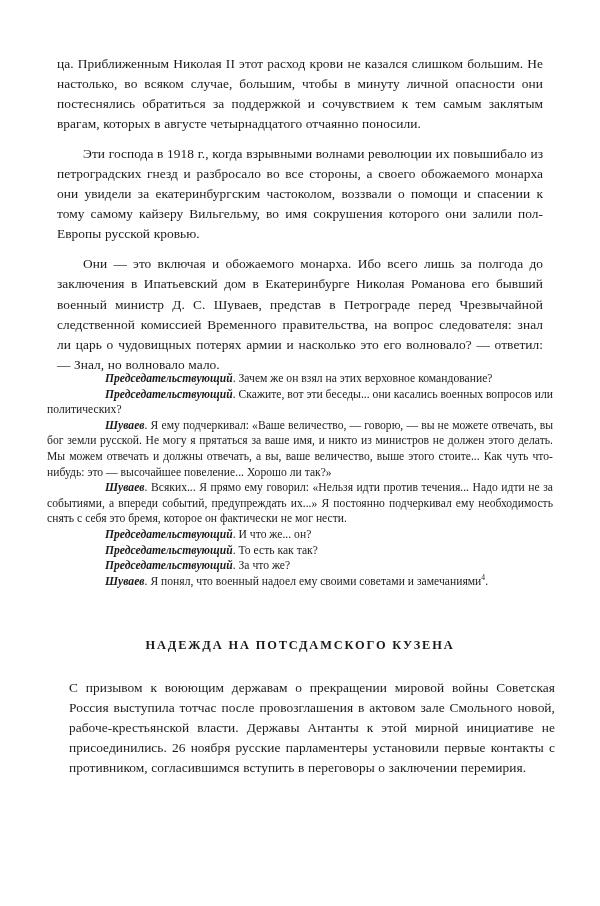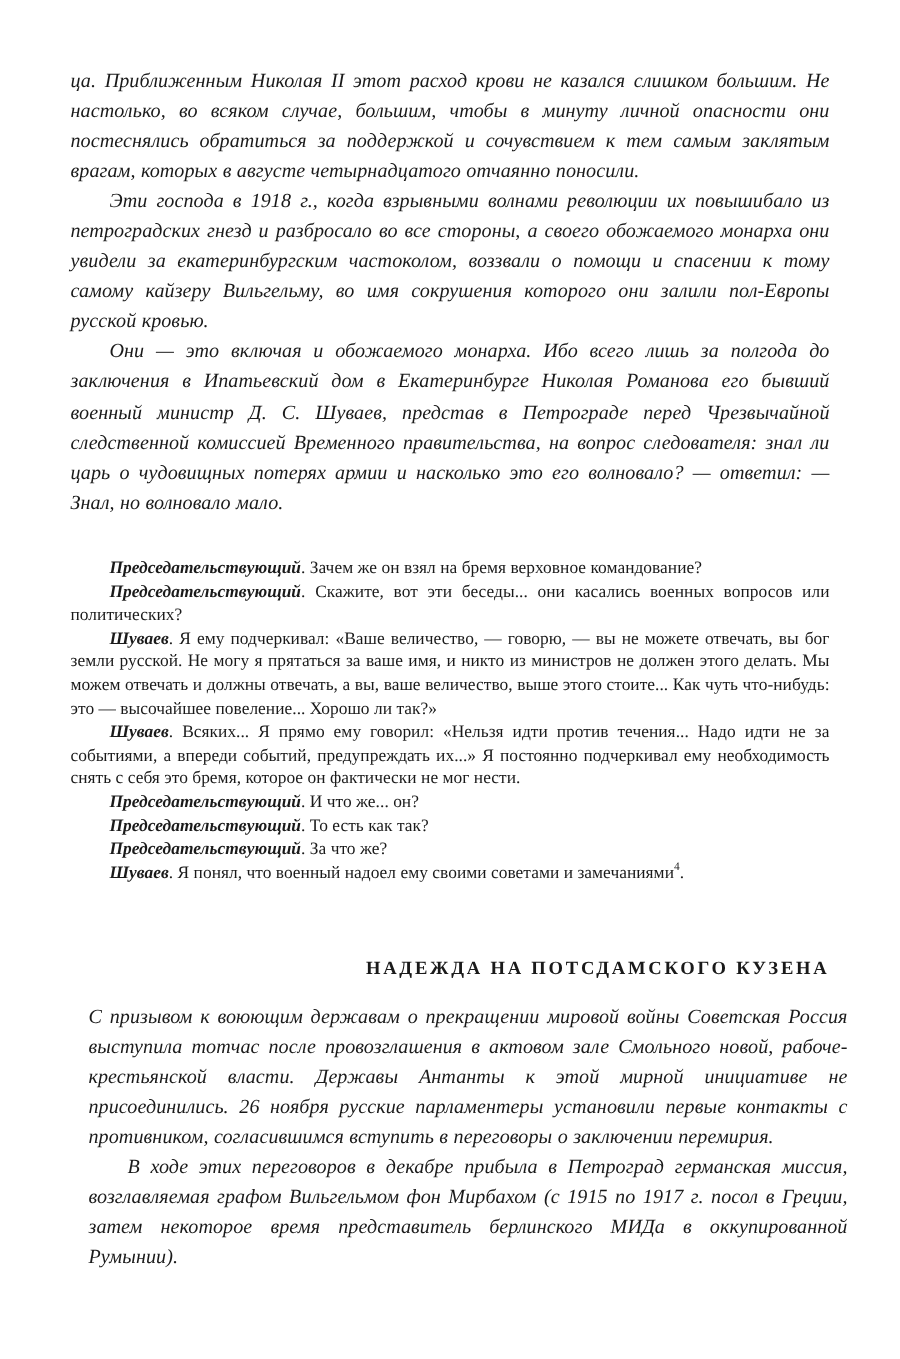--- a/index.html
+++ b/index.html
@@ -22,30 +22,29 @@
     width: 506px;
     height: 906px;
   }
   .body-block {
     position: absolute;
     left: 0;
     top: 44px;
     width: 506px;
   }
   p.para {
-    margin: 0;
+    margin: 10px;
     text-align: justify;
     text-indent: 26px;
     font-size: 13.4px;
     line-height: 20.05px;
     letter-spacing: 0.05px;
     word-spacing: 0.2px;
     -webkit-hyphens: none;
     hyphens: none;
-    font-style: italic;
   }
   p.para.no-indent {
     text-indent: 0;
   }
   
   .dialog-block {
     position: absolute;
     left: 0;
     top: 371px;
     width: 506px;
@@ -57,36 +56,37 @@
     text-align: justify;
     text-indent: 26px;
     letter-spacing: 0.02px;
   }
   p.dlg.flush {
     text-align: left;
   }
   .speaker {
     font-style: italic;
     font-weight: bold;
+    margin-left: 32px;
   }
   sup.fn {
     font-size: 7.6px;
     vertical-align: super;
     line-height: 0;
   }
   .section-heading {
     position: absolute;
     left: 0;
     top: 637px;
     width: 506px;
     font-size: 12.4px;
     font-weight: bold;
     letter-spacing: 1.85px;
     line-height: 16px;
-    text-align: right;
+    text-align: center;
     white-space: nowrap;
   }
   .tail-block {
     position: absolute;
     left: 12px;
     top: 668px;
     width: 506px;
   }
   .page-number {
     position: absolute;
@@ -102,32 +102,31 @@
 
 <div class="page">
 
   <div class="body-block">
     <p class="para no-indent">ца. Приближенным Николая II этот расход крови не казался слишком большим. Не настолько, во всяком случае, большим, чтобы в минуту личной опасности они постеснялись обратиться за поддержкой и сочувствием к тем самым заклятым врагам, которых в августе четырнадцатого отчаянно поносили.</p>
     <p class="para">Эти господа в 1918 г., когда взрывными волнами революции их повышибало из петроградских гнезд и разбросало во все стороны, а своего обожаемого монарха они увидели за екатеринбургским частоколом, воззвали о помощи и спасении к тому самому кайзеру Вильгельму, во имя сокрушения которого они залили пол-Европы русской кровью.</p>
     <p class="para">Они — это включая и обожаемого монарха. Ибо всего лишь за полгода до заключения в Ипатьевский дом в Екатеринбурге Николая Романова его бывший военный министр Д. С. Шуваев, представ в Петрограде перед Чрезвычайной следственной комиссией Временного правительства, на вопрос следователя: знал ли царь о чудовищных потерях армии и насколько это его волновало? — ответил: — Знал, но волновало мало.</p>
   </div>
 
   <div class="dialog-block">
-    <p class="dlg flush"><span class="speaker">Председательствующий</span><span>. Зачем же он взял на бремя верховное командование?</span></p>
+    <p class="dlg flush"><span class="speaker">Председательствующий</span><span>. Зачем же он взял на этих верховное командование?</span></p>
     <p class="dlg"><span class="speaker">Председательствующий</span><span>. Скажите, вот эти беседы... они касались военных вопросов или политических?</span></p>
     <p class="dlg"><span class="speaker">Шуваев</span><span>. Я ему подчеркивал: «Ваше величество, — говорю, — вы не можете отвечать, вы бог земли русской. Не могу я прятаться за ваше имя, и никто из министров не должен этого делать. Мы можем отвечать и должны отвечать, а вы, ваше величество, выше этого стоите... Как чуть что-нибудь: это — высочайшее повеление... Хорошо ли так?»</span></p>
     <p class="dlg"><span class="speaker">Шуваев</span><span>. Всяких... Я прямо ему говорил: «Нельзя идти против течения... Надо идти не за событиями, а впереди событий, предупреждать их...» Я постоянно подчеркивал ему необходимость снять с себя это бремя, которое он фактически не мог нести.</span></p>
     <p class="dlg flush"><span class="speaker">Председательствующий</span><span>. И что же... он?</span></p>
     <p class="dlg flush"><span class="speaker">Председательствующий</span><span>. То есть как так?</span></p>
     <p class="dlg flush"><span class="speaker">Председательствующий</span><span>. За что же?</span></p>
     <p class="dlg flush"><span class="speaker">Шуваев</span><span>. Я понял, что военный надоел ему своими советами и замечаниями</span><sup class="fn">4</sup><span>.</span></p>
   </div>
 
   <div class="section-heading">НАДЕЖДА НА ПОТСДАМСКОГО КУЗЕНА</div>
 
   <div class="tail-block">
     <p class="para no-indent">С призывом к воюющим державам о прекращении мировой войны Советская Россия выступила тотчас после провозглашения в актовом зале Смольного новой, рабоче-крестьянской власти. Державы Антанты к этой мирной инициативе не присоединились. 26 ноября русские парламентеры установили первые контакты с противником, согласившимся вступить в переговоры о заключении перемирия.</p>
-    <p class="para">В ходе этих переговоров в декабре прибыла в Петроград германская миссия, возглавляемая графом Вильгельмом фон Мирбахом (с 1915 по 1917 г. посол в Греции, затем некоторое время представитель берлинского МИДа в оккупированной Румынии).</p>
   </div>
 
   <div class="page-number">26</div>
 
 </div>
 
 </body></html>

